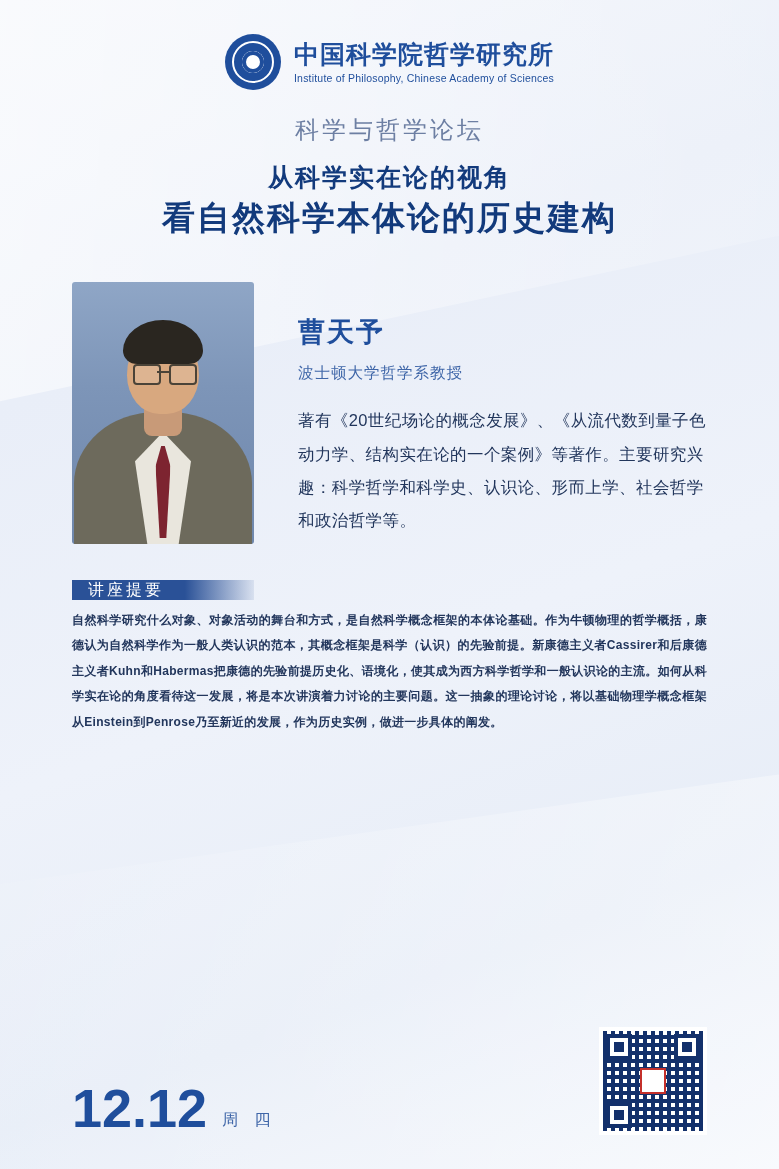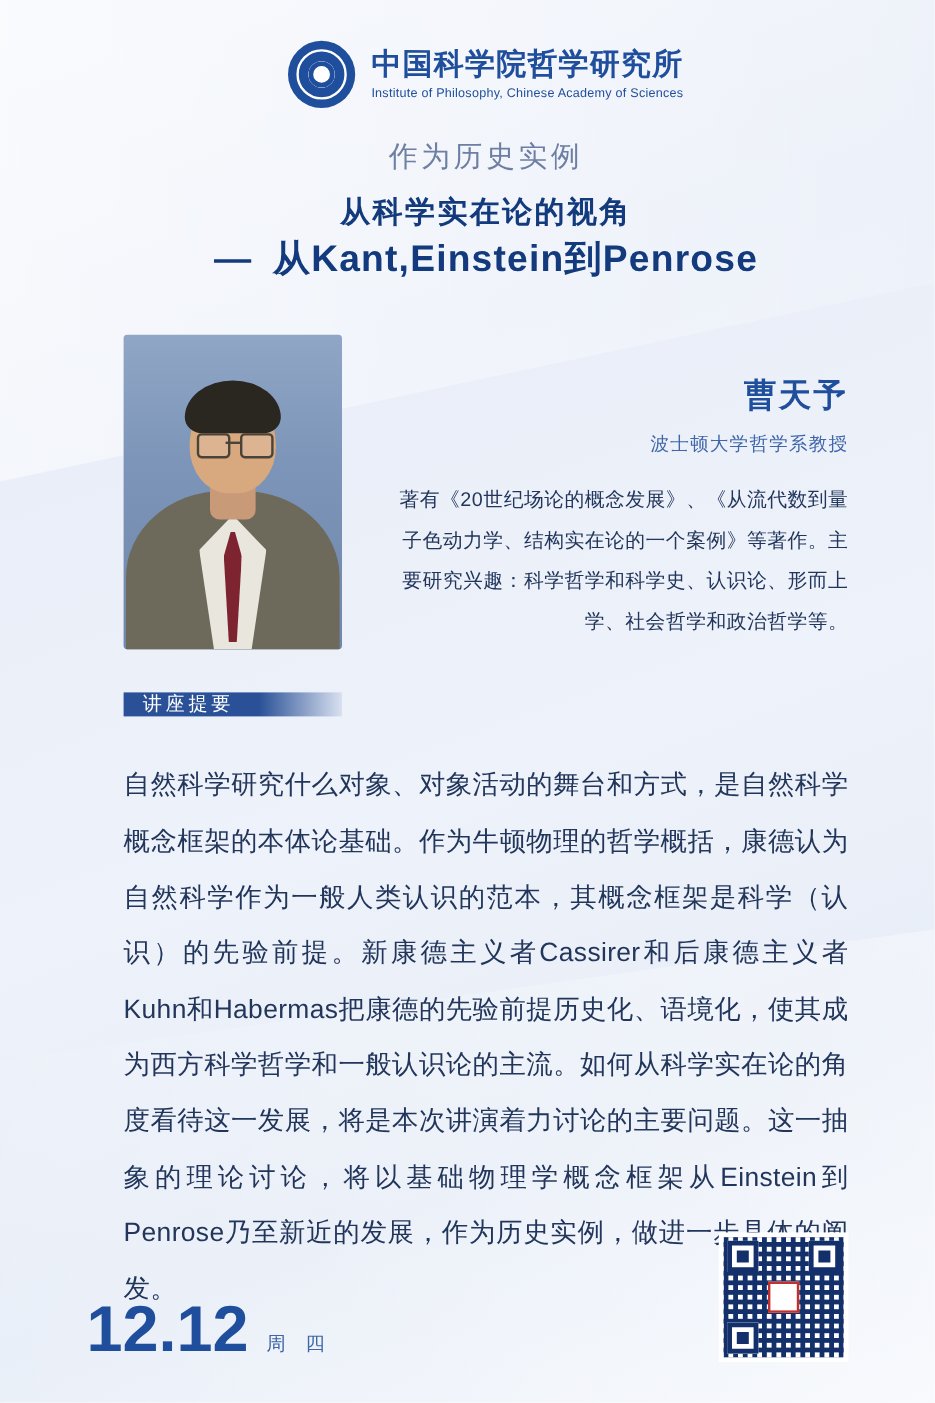--- a/index.html
+++ b/index.html
@@ -32,21 +32,21 @@
   }
   .poster:after {
     content: "";
     position: absolute;
     bottom: -180px; right: -180px;
     width: 1100px; height: 520px;
     background: linear-gradient(115deg, rgba(255,255,255,0), rgba(255,255,255,0.5));
     transform: rotate(-8deg);
     pointer-events: none;
   }
-  .content { position: relative; z-index: 3; padding-left: 31px; }
+  .content { position: relative; z-index: 3; }
 
   
   .header {
     padding-top: 34px;
     display: flex;
     justify-content: center;
     align-items: center;
   }
   .logo-block {
     display: flex;
@@ -115,21 +115,20 @@
   .title-line.l2 { font-size: 33px; }
   .title-line.l3 { font-size: 31px; letter-spacing: 1px; }
   .dash { letter-spacing: 0; margin-right: 18px; }
 
   
   .speaker {
     margin-top: 42px;
     display: flex;
     padding: 0 72px 0 72px;
     align-items: flex-start;
-    text-align: right;
   }
   .portrait {
     width: 182px;
     height: 262px;
     flex: 0 0 182px;
     border-radius: 3px;
     position: relative;
     overflow: hidden;
     background: linear-gradient(180deg, #8fa6c6 0%, #7d95b8 40%, #6f87ac 100%);
   }
@@ -237,26 +236,27 @@
     display: flex;
     align-items: center;
   }
   .section-tab span {
     color: #ffffff;
     font-size: 16px;
     letter-spacing: 3px;
     padding-left: 16px;
   }
   .abstract {
-    margin: 34px 72px 0 72px;
-    font-size: 22px;
+    margin: 8px 72px 0 72px;
+    font-size: 12px;
     line-height: 2.12;
     color: #22365c;
     text-align: justify;
     letter-spacing: 0.3px;
+    font-weight: bold;
   }
 
   
   .footer {
     position: absolute;
     left: 0; right: 0;
     bottom: 34px;
     padding: 0 72px;
     display: flex;
     align-items: flex-end;
@@ -340,27 +340,25 @@
     <div class="header">
       <div class="logo-block">
         <div class="logo-mark"></div>
         <div class="logo-text">
           <div class="logo-cn">中国科学院哲学研究所</div>
           <div class="logo-en">Institute of Philosophy, Chinese Academy of Sciences</div>
         </div>
       </div>
     </div>
 
-    <div class="series">作为历史实例</div>
+    <div class="series">科学与哲学论坛</div>
 
     <div class="title">
       <div class="title-line l1">从科学实在论的视角</div>
-      <div class="title-line l3">
-        <span class="dash">—</span><span>从Kant,Einstein到Penrose</span>
-      </div>
+      <div class="title-line l2">看自然科学本体论的历史建构</div>
     </div>
 
     <div class="speaker">
       <div class="portrait">
         <div class="p-bg"></div>
         <div class="p-body"></div>
         <div class="p-shirt"></div>
         <div class="p-tie"></div>
         <div class="p-neck"></div>
         <div class="p-head"></div>

